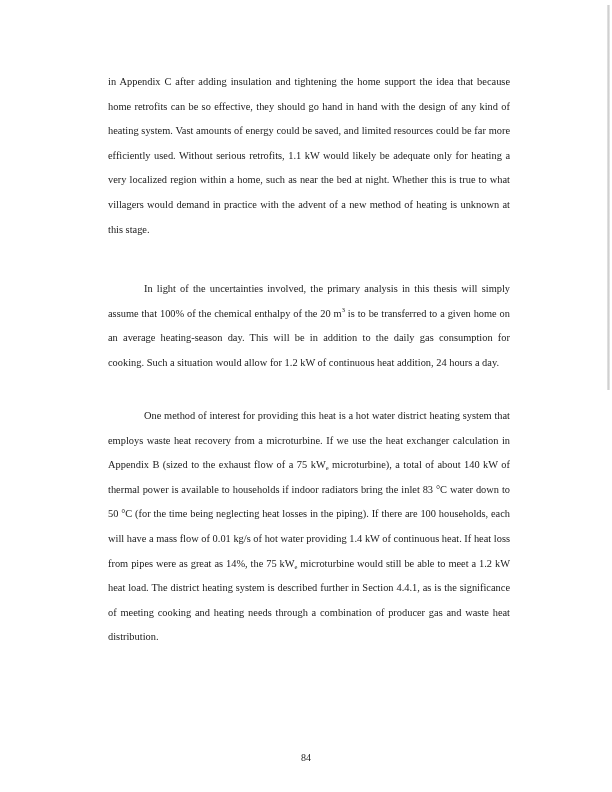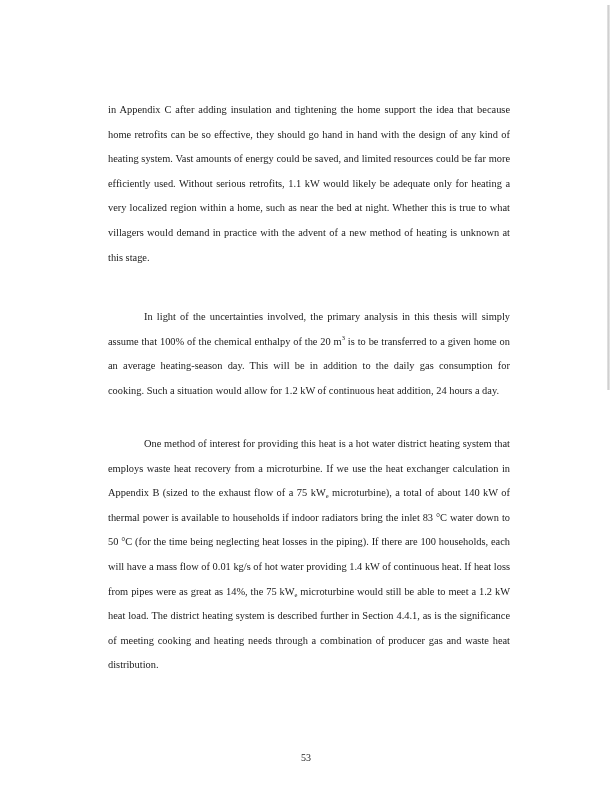--- a/index.html
+++ b/index.html
@@ -11,21 +11,20 @@
     .scan-edge {
       position: absolute; left: 607px; top: 5px; width: 3px; height: 385px;
       background: linear-gradient(to right, #e6e6e6, #d0d0d0, #ececec);
     }
     .text-block {
       position: absolute; left: 108px; width: 402px;
       font-family: "Liberation Serif", "DejaVu Serif", serif;
       font-size: 10.4px; color: #1a1a1a;
       line-height: 24.6px;
       text-align: justify;
-      margin-top: 28px;
     }
     .text-block p { margin: 0; }
     .para1 { top: 70px; }
     .para2 { top: 277px; }
     .para3 { top: 404px; }
     .indent { text-indent: 36px; }
     .last { text-align: left; }
     sup { font-size: 6.5px; vertical-align: 5px; line-height: 0; }
     sub { font-size: 6.5px; vertical-align: -2px; line-height: 0; }
     .page-number {
@@ -45,14 +44,14 @@
   </div>
 
   <div class="text-block para2">
     <p class="indent" style="text-align-last: left;"><span>In light of the uncertainties involved, the primary analysis in this thesis will simply assume that 100% of the chemical enthalpy of the 20 m</span><sup>3</sup><span> is to be transferred to a given home on an average heating-season day.  This will be in addition to the daily gas consumption for cooking. Such a situation would allow for 1.2 kW of continuous heat addition, 24 hours a day.</span></p>
   </div>
 
   <div class="text-block para3">
     <p class="indent" style="text-align-last: left;"><span>One method of interest for providing this heat is a hot water district heating system that employs waste heat recovery from a microturbine.  If we use the heat exchanger calculation in Appendix B (sized to the exhaust flow of a 75 kW</span><sub>e</sub><span> microturbine), a total of about 140 kW of thermal power is available to households if indoor radiators bring the inlet 83 °C water down to 50 °C (for the time being neglecting heat losses in the piping).  If there are 100 households, each will have a mass flow of 0.01 kg/s of hot water providing 1.4 kW of continuous heat.  If heat loss from pipes were as great as 14%, the 75 kW</span><sub>e</sub><span> microturbine would still be able to meet a 1.2 kW heat load.  The district heating system is described further in Section 4.4.1, as is the significance of meeting cooking and heating needs through a combination of producer gas and waste heat distribution.</span></p>
   </div>
 
-  <div class="page-number">53</div>
+  <div class="page-number">84</div>
 </div>
 
 </body></html>

